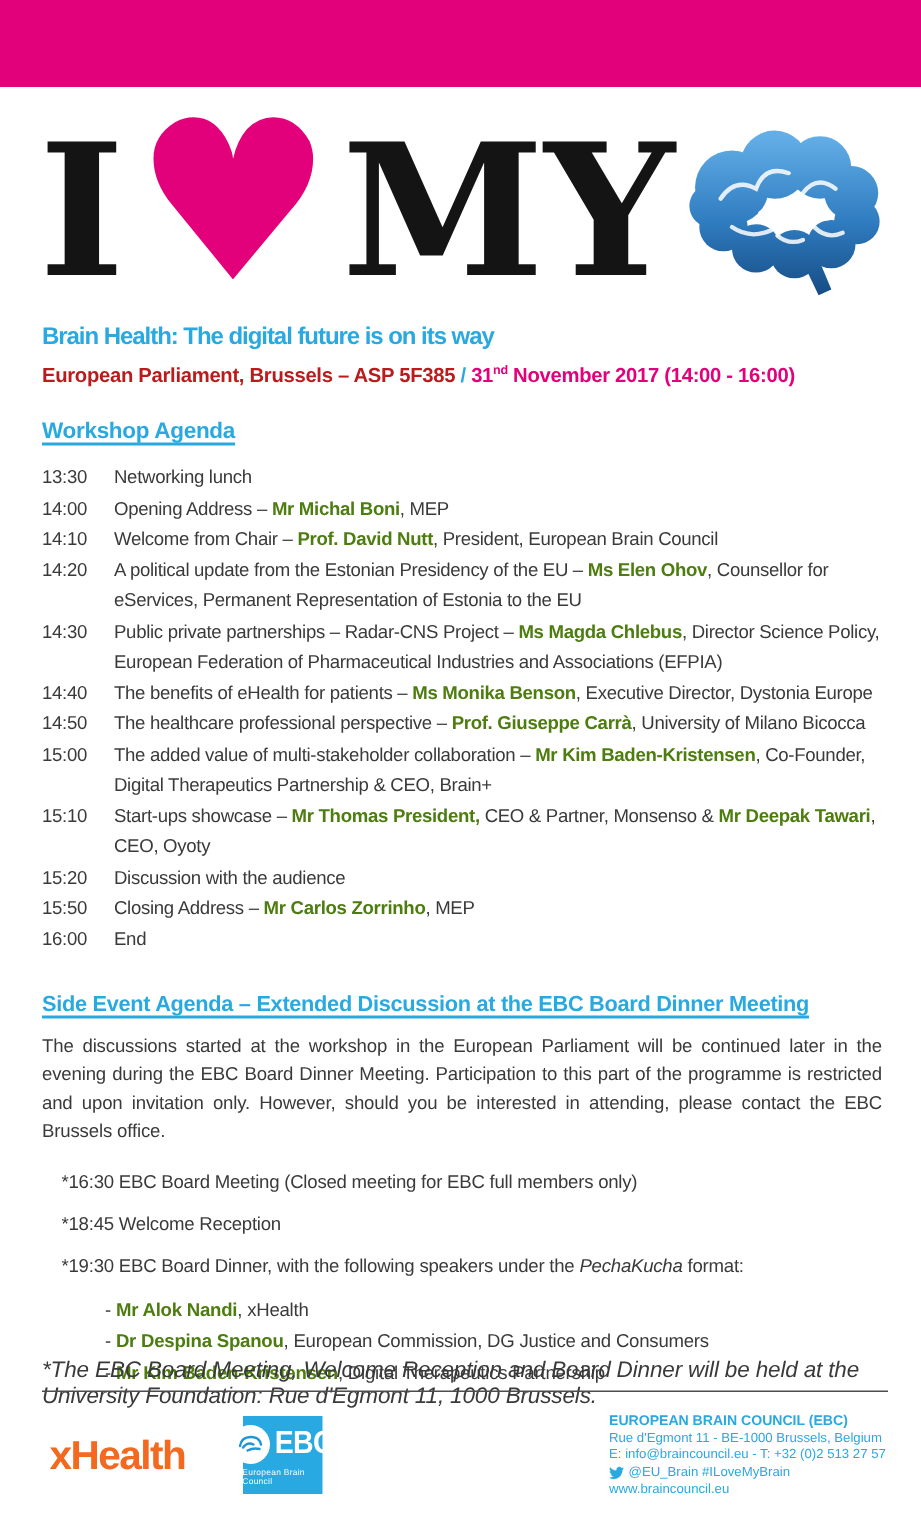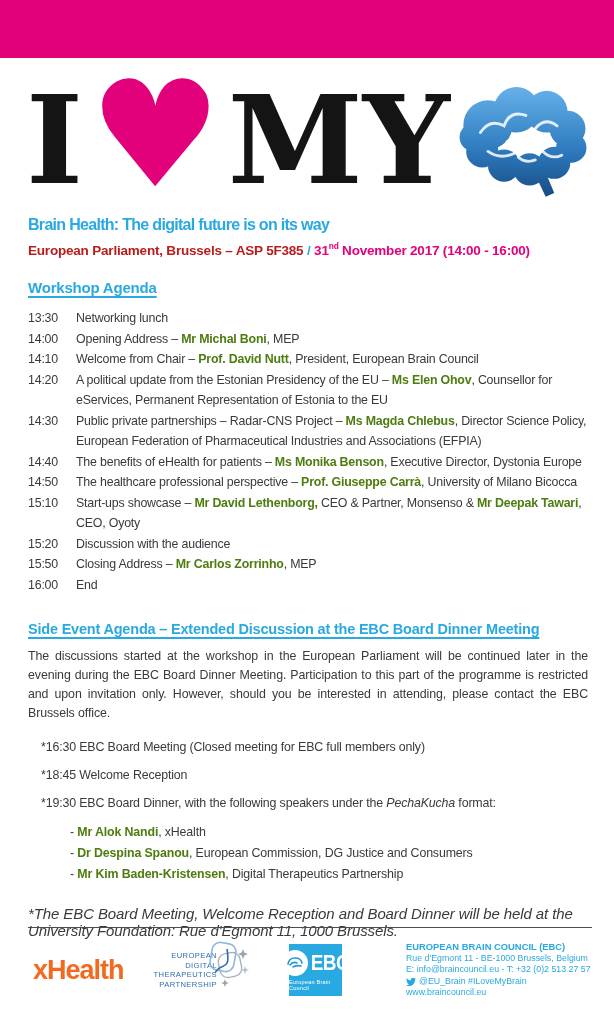--- a/index.html
+++ b/index.html
@@ -173,22 +173,26 @@
       </div>
       <div class="agrow">
         <span class="agtime">14:40</span>
         <span class="agdesc"><span>The benefits of eHealth for patients – </span><span class="b">Ms Monika Benson</span><span>, Executive Director, Dystonia Europe</span></span>
       </div>
       <div class="agrow">
         <span class="agtime">14:50</span>
         <span class="agdesc"><span>The healthcare professional perspective – </span><span class="b">Prof. Giuseppe Carrà</span><span>, University of Milano Bicocca</span></span>
       </div>
       <div class="agrow">
+        <span class="agtime">15:00</span>
+        <span class="agdesc"><span>The added value of multi-stakeholder collaboration – </span><span class="b">Mr Kim Baden-Kristensen</span><span>, Co-Founder, Digital Therapeutics Partnership &amp; CEO, Brain+</span></span>
+      </div>
+      <div class="agrow">
         <span class="agtime">15:10</span>
-        <span class="agdesc"><span>Start-ups showcase – </span><span class="b">Mr David Lethenborg,</span><span> CEO &amp; Partner, Monsenso &amp; </span><span class="b">Mr Deepak Tawari</span><span>, CEO, Oyoty</span></span>
+        <span class="agdesc"><span>Start-ups showcase – </span><span class="b">Mr Thomas President,</span><span> CEO &amp; Partner, Monsenso &amp; </span><span class="b">Mr Deepak Tawari</span><span>, CEO, Oyoty</span></span>
       </div>
       <div class="agrow">
         <span class="agtime">15:20</span>
         <span class="agdesc"><span>Discussion with the audience</span></span>
       </div>
       <div class="agrow">
         <span class="agtime">15:50</span>
         <span class="agdesc"><span>Closing Address – </span><span class="b">Mr Carlos Zorrinho</span><span>, MEP</span></span>
       </div>
       <div class="agrow">
@@ -213,36 +217,20 @@
       <div class="speakrow"><span>- </span><span class="b">Mr Kim Baden-Kristensen</span><span>, Digital Therapeutics Partnership</span></div>
     </div>
 
   <div class="footnote">*The EBC Board Meeting, Welcome Reception and Board Dinner will be held at the University Foundation: Rue d'Egmont 11, 1000 Brussels.</div>
   <div class="rule"></div>
 
   <div class="footer">
 
     <div class="xhealth">xHealth</div>
 
-    <div class="edtp">
-      <div class="edtp-text">
-        <div>EUROPEAN</div>
-        <div>DIGITAL</div>
-        <div>THERAPEUTICS</div>
-        <div>PARTNERSHIP</div>
-      </div>
-      <svg class="edtp-mark" width="48" height="54" viewBox="0 0 48 54" xmlns="http://www.w3.org/2000/svg">
-        <rect x="8" y="4" width="24" height="28" rx="8" fill="none" stroke="#8fb8dc" stroke-width="1.6" transform="rotate(10 20 18)"></rect>
-        <rect x="16" y="14" width="22" height="24" rx="8" fill="none" stroke="#a9b2ba" stroke-width="1.4" transform="rotate(-12 27 26)"></rect>
-        <path d="M12 34 C18 22 28 34 24 10" stroke="#2f6fb0" stroke-width="1.6" fill="none"></path>
-        <path d="M40 10 l1.4 3.6 3.6 1.4 -3.6 1.4 -1.4 3.6 -1.4 -3.6 -3.6 -1.4 3.6 -1.4 z" fill="#9aa4ad"></path>
-        <path d="M42 27 l1.1 2.9 2.9 1.1 -2.9 1.1 -1.1 2.9 -1.1 -2.9 -2.9 -1.1 2.9 -1.1 z" fill="#b9c1c8"></path>
-        <path d="M22 40 l1.1 2.9 2.9 1.1 -2.9 1.1 -1.1 2.9 -1.1 -2.9 -2.9 -1.1 2.9 -1.1 z" fill="#9aa4ad"></path>
-      </svg>
-    </div>
 
     <div class="ebc-box">
       <div class="ebc-row">
         <div class="ebc-circle">
           <svg width="18" height="15" viewBox="0 0 18 15" xmlns="http://www.w3.org/2000/svg">
             <g fill="none" stroke="#2196d6" stroke-width="1.6" stroke-linecap="round">
               <path d="M2 9 q1 -6 7 -6 q6 0 7 5"></path>
               <path d="M4 10 q3 -4 7 -2"></path>
               <path d="M7 12 q4 -2 8 -1"></path>
             </g>

